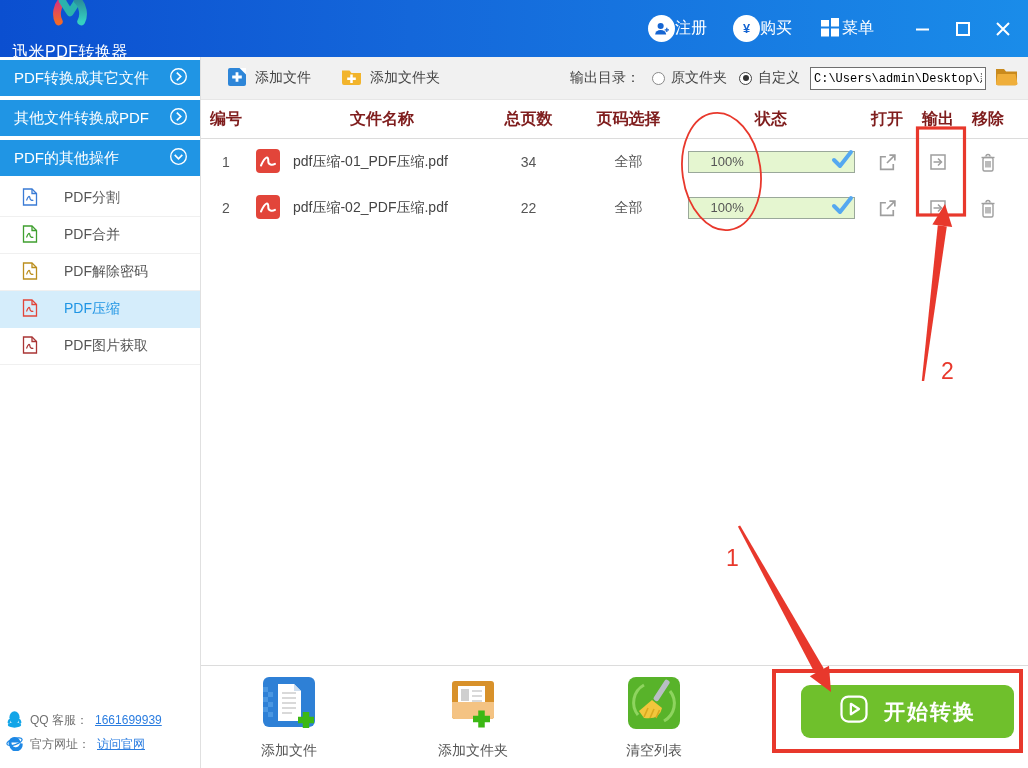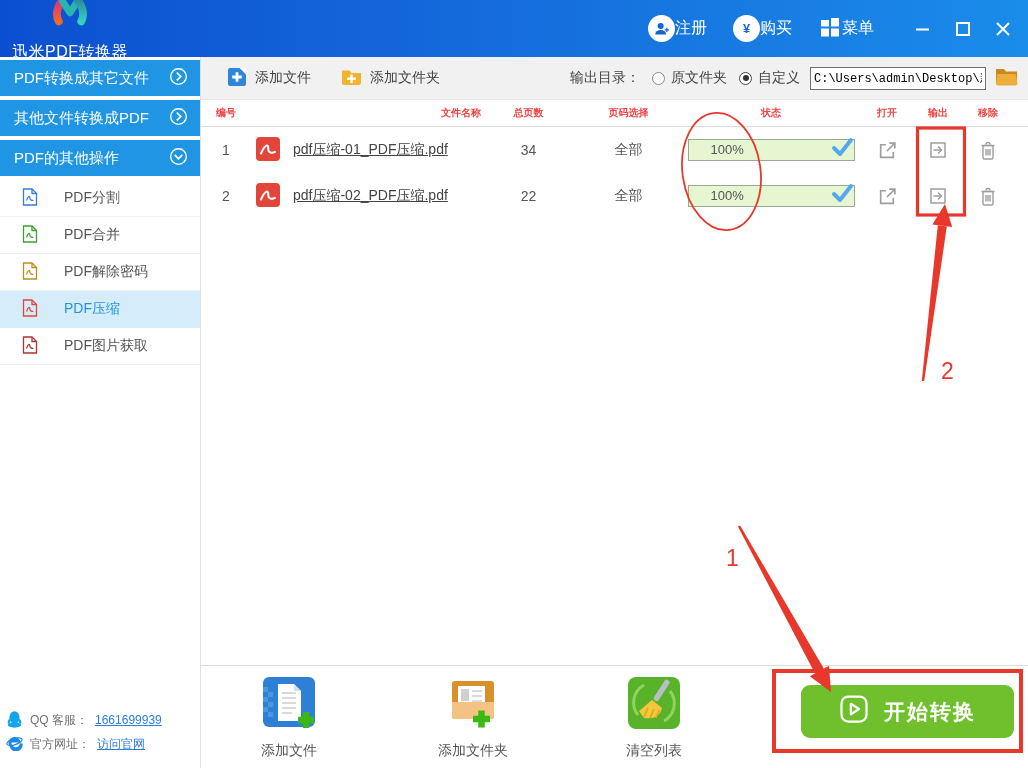--- a/index.html
+++ b/index.html
@@ -50,24 +50,24 @@
   .radio { width:13px; height:13px; border-radius:50%; border:1px solid #8a8a8a; background:#fff; position:relative; }
   .radio.checked { border-color:#444; }
   .radio.checked::after { content:""; position:absolute; inset:2.5px; border-radius:50%; background:#333; }
   .path-input {
     width:176px; height:23px; margin-left:10px; border:1px solid #6f6f6f; background:#fff;
     font-family:"Liberation Mono","DejaVu Sans Mono",monospace; font-size:12px; color:#000; padding:0 3px;
   }
   .folder-btn { margin-left:9px; cursor:pointer; display:flex; }
   
   .grid-cols { display:grid; grid-template-columns:50px 230px 95px 105px 180px 52px 50px 50px 1fr; }
-  .thead { flex:none; height:27px; align-items:center; border-bottom:1px solid #dcdcdc; font-size:10px; font-weight:700; color:#ef4444; text-align:center; }
-  .thead .h-name { text-align:right; padding-left:32px; }
+  .thead { flex:none; height:39px; align-items:center; border-bottom:1px solid #dcdcdc; font-size:16px; font-weight:700; color:#7f1d1d; text-align:center; }
+  .thead .h-name { text-align:center; padding-left:32px; }
   .trow { flex:none; height:46px; align-items:center; font-size:14px; color:#555; text-align:center; }
-  .cell-name { display:flex; align-items:center; gap:12px; padding-left:4px; text-align:left; color:#444;text-decoration:underline; }
+  .cell-name { display:flex; align-items:center; gap:12px; padding-left:4px; text-align:left; color:#444; }
   .pbar-wrap { width:167px; margin:0 auto; position:relative; }
   .pbar {
     height:22px; background:#e5f6d0; border:1px solid #9aa89a; font-size:13px; color:#555;
     line-height:20px; text-align:left; padding-left:22px;
   }
   .pcheck { position:absolute; right:1px; top:-4px; }
   .icon-btn { cursor:pointer; display:inline-flex; }
   .spacer { flex:1; }
   
   .bottombar { flex:none; height:103px; border-top:1px solid #dcdcdc; position:relative; background:#fff; }

